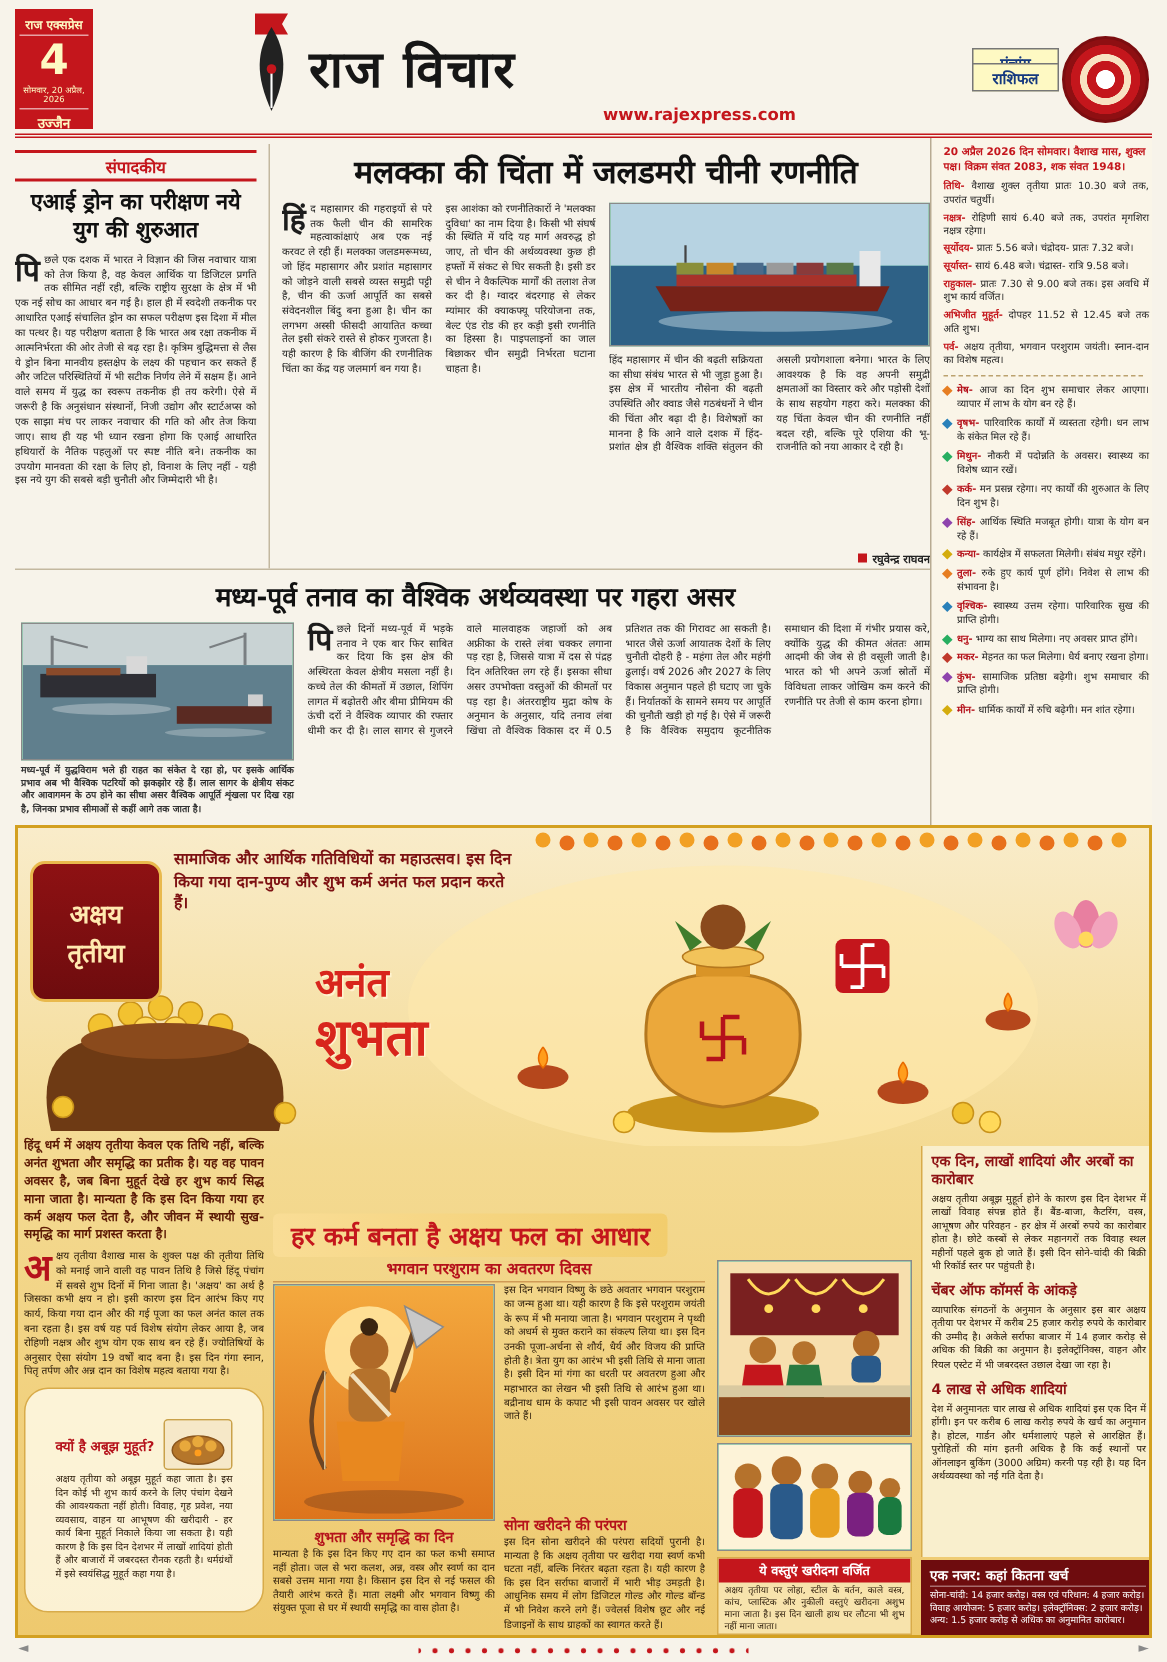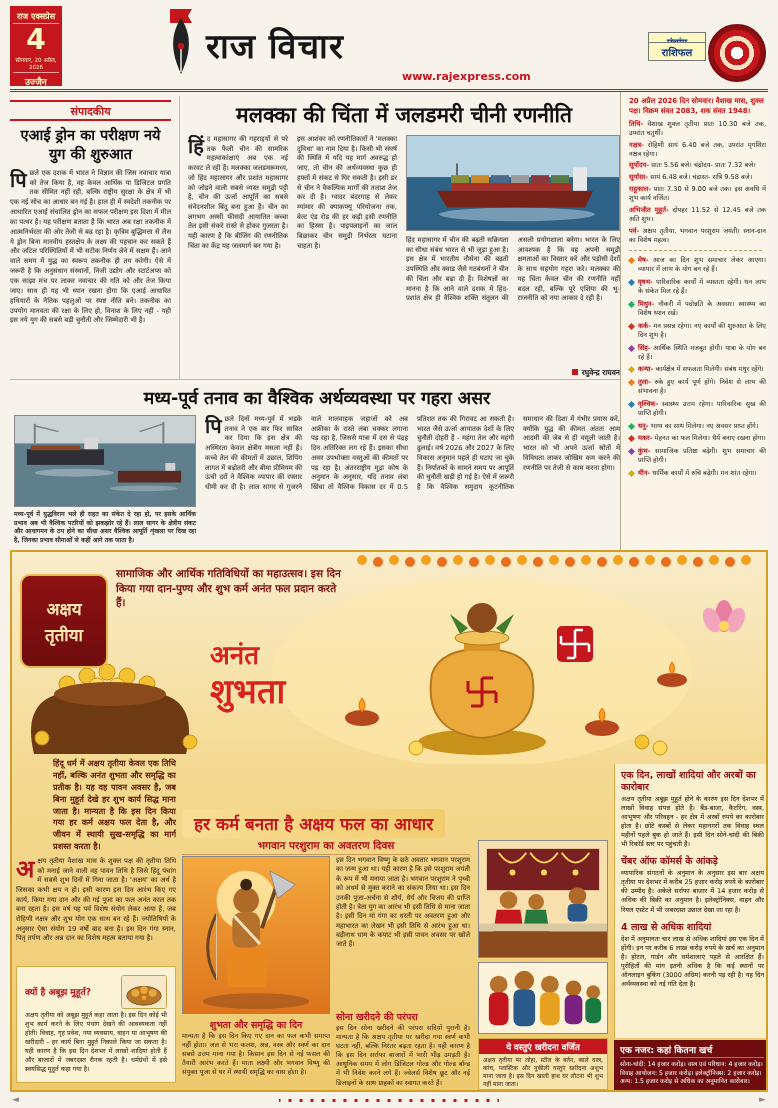--- a/index.html
+++ b/index.html
@@ -75,24 +75,24 @@
   .hero-art svg { display:block; width:100%; height:100%; }
   .ft-badge { position:absolute; left:8px; top:10px; width:88px; height:94px; background:linear-gradient(180deg,#8e1113,#6e0c0e); border:2px solid #e9b94d; border-radius:10px; color:#ffe9b0; font-weight:bold; font-size:17px; display:flex; flex-direction:column; align-items:center; justify-content:center; gap:3px; text-align:center;margin-top:12px; }
   .ft-ribbon { position:absolute; left:104px; top:14px; width:226px; font-size:10.5px; font-weight:bold; color:#7d1112; line-height:1.4; }
   .ft-anant { position:absolute; left:198px; top:84px; color:#d8251c; font-weight:bold; text-shadow:1px 1px 0 #fff3cf; }
   .ft-anant .l1 { font-size:26px; } .ft-anant .l2 { font-size:34px; margin-top:-5px; }
   .ft-main { position:absolute; left:170px; top:213px; font-size:29px; font-weight:bold; color:#5e0f0f; white-space:nowrap; }
   .hl-red { background:#c4161c; color:#fff; padding:1px 10px 3px; border-radius:6px; }
   .ft-sub { position:absolute; left:170px; top:257px; font-size:17px; font-weight:bold; color:#c4161c; background:linear-gradient(90deg,#f9dd96,#f2cd6d); padding:3px 12px; border-radius:4px; }
 
   .ft-left { position:absolute; left:4px; top:206px; width:160px; height:332px; overflow:hidden; }
-  .ft-intro-bold { font-size:8.2px; font-weight:bold; color:#5d1a05; line-height:1.45; text-align:justify; margin-bottom:4px;margin-left:37px; }
+  .ft-intro-bold { font-size:8.2px; font-weight:bold; color:#5d1a05; line-height:1.45; text-align:justify; margin-bottom:4px; }
   .ft-left-body { font-size:6.8px; line-height:1.42; text-align:justify; color:#2a1a08; }
   .dropcap3 { float:left; font-size:24px; font-weight:bold; color:#b5121b; line-height:1; padding-right:3px; }
-  .abujh { margin-top:22px; background:rgba(255,252,240,.78); border:1px solid #d8ab4a; border-radius:0; padding:8px; }
+  .abujh { margin-top:5px; background:rgba(255,252,240,.78); border:1px solid #d8ab4a; border-radius:16px; padding:20px; }
   .abujh-head { display:flex; justify-content:space-between; align-items:center; gap:4px; margin-bottom:2px; }
   .abujh h3 { font-size:9px; color:#b5121b; }
   .thali { width:46px; height:34px; flex:none; border-radius:3px; overflow:hidden; border:1px solid #c9a14a; }
   .thali svg { display:block; width:100%; height:100%; }
   .abujh p { font-size:6.4px; line-height:1.4; text-align:justify; color:#2a1a08; }
 
   .pt-title { position:absolute; left:170px; top:286px; width:288px; text-align:center; font-size:10.5px; font-weight:bold; color:#b5121b; border-bottom:1px solid #cf9a55; padding-bottom:2px; }
   .pt-img { position:absolute; left:170px; top:304px; width:148px; height:158px; }
   .pt-body { position:absolute; left:324px; top:304px; width:134px; height:150px; font-size:6.7px; line-height:1.4; text-align:justify; overflow:hidden; color:#2a1a08; }
   .sh-title { position:absolute; left:170px; top:466px; width:148px; font-size:9.5px; font-weight:bold; color:#b5121b; text-align:center; }

